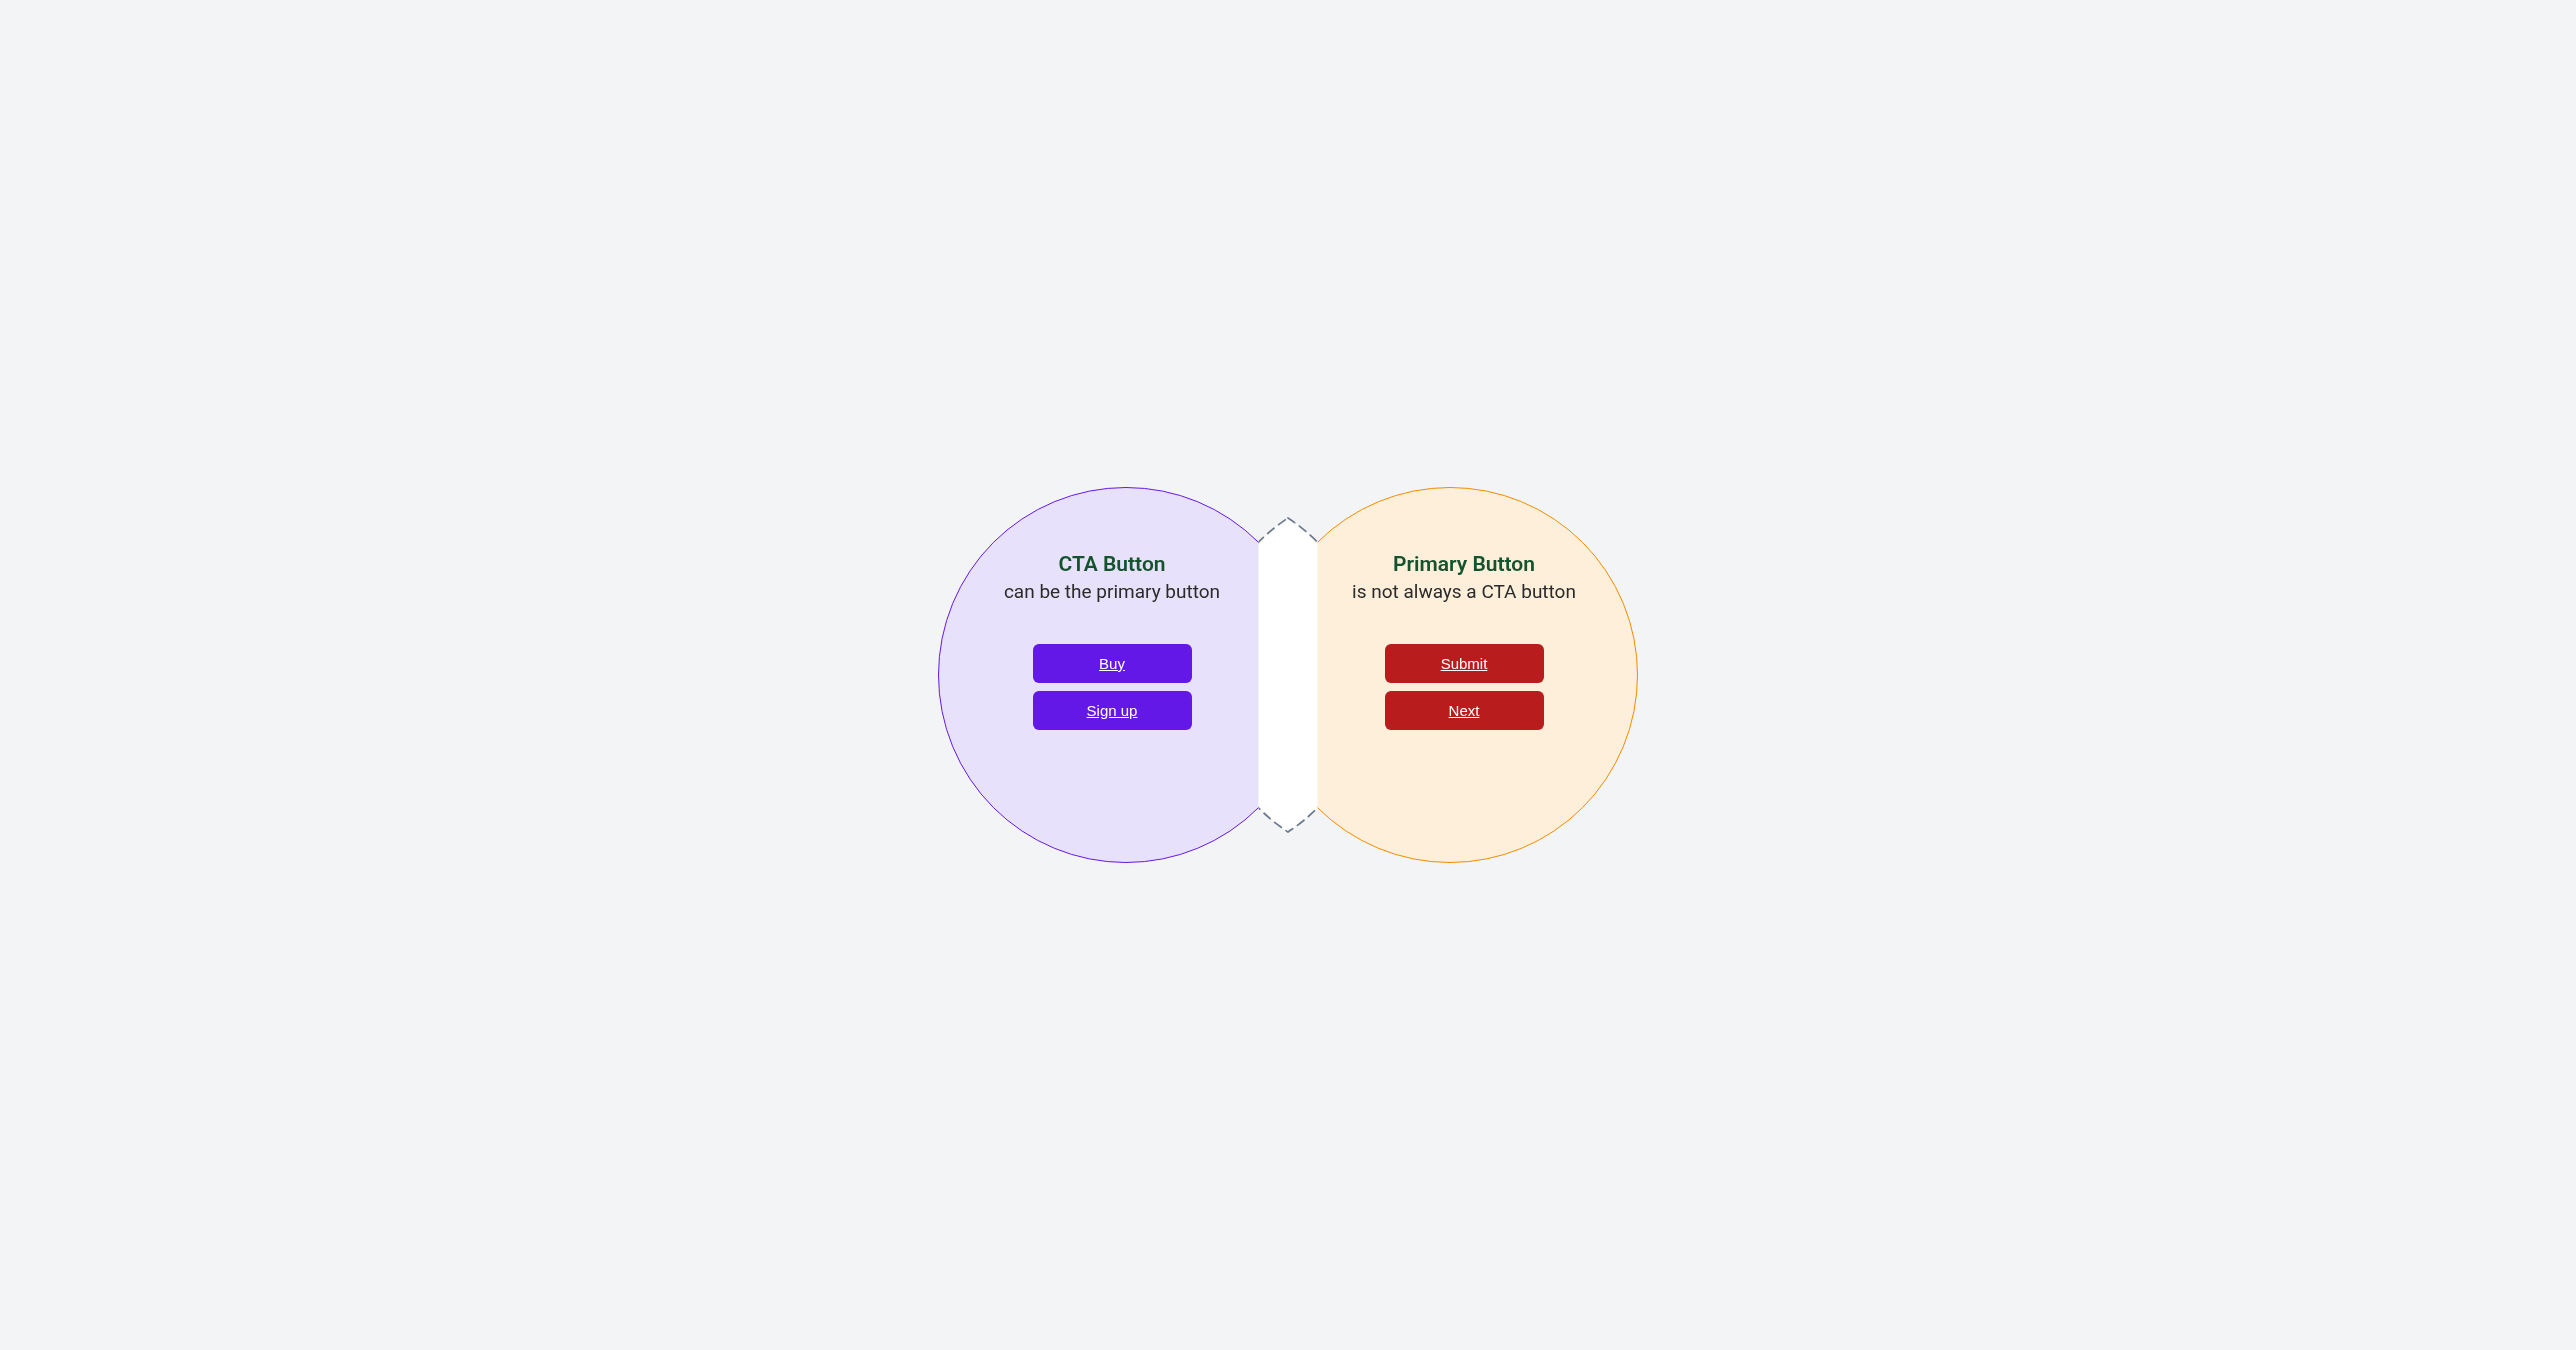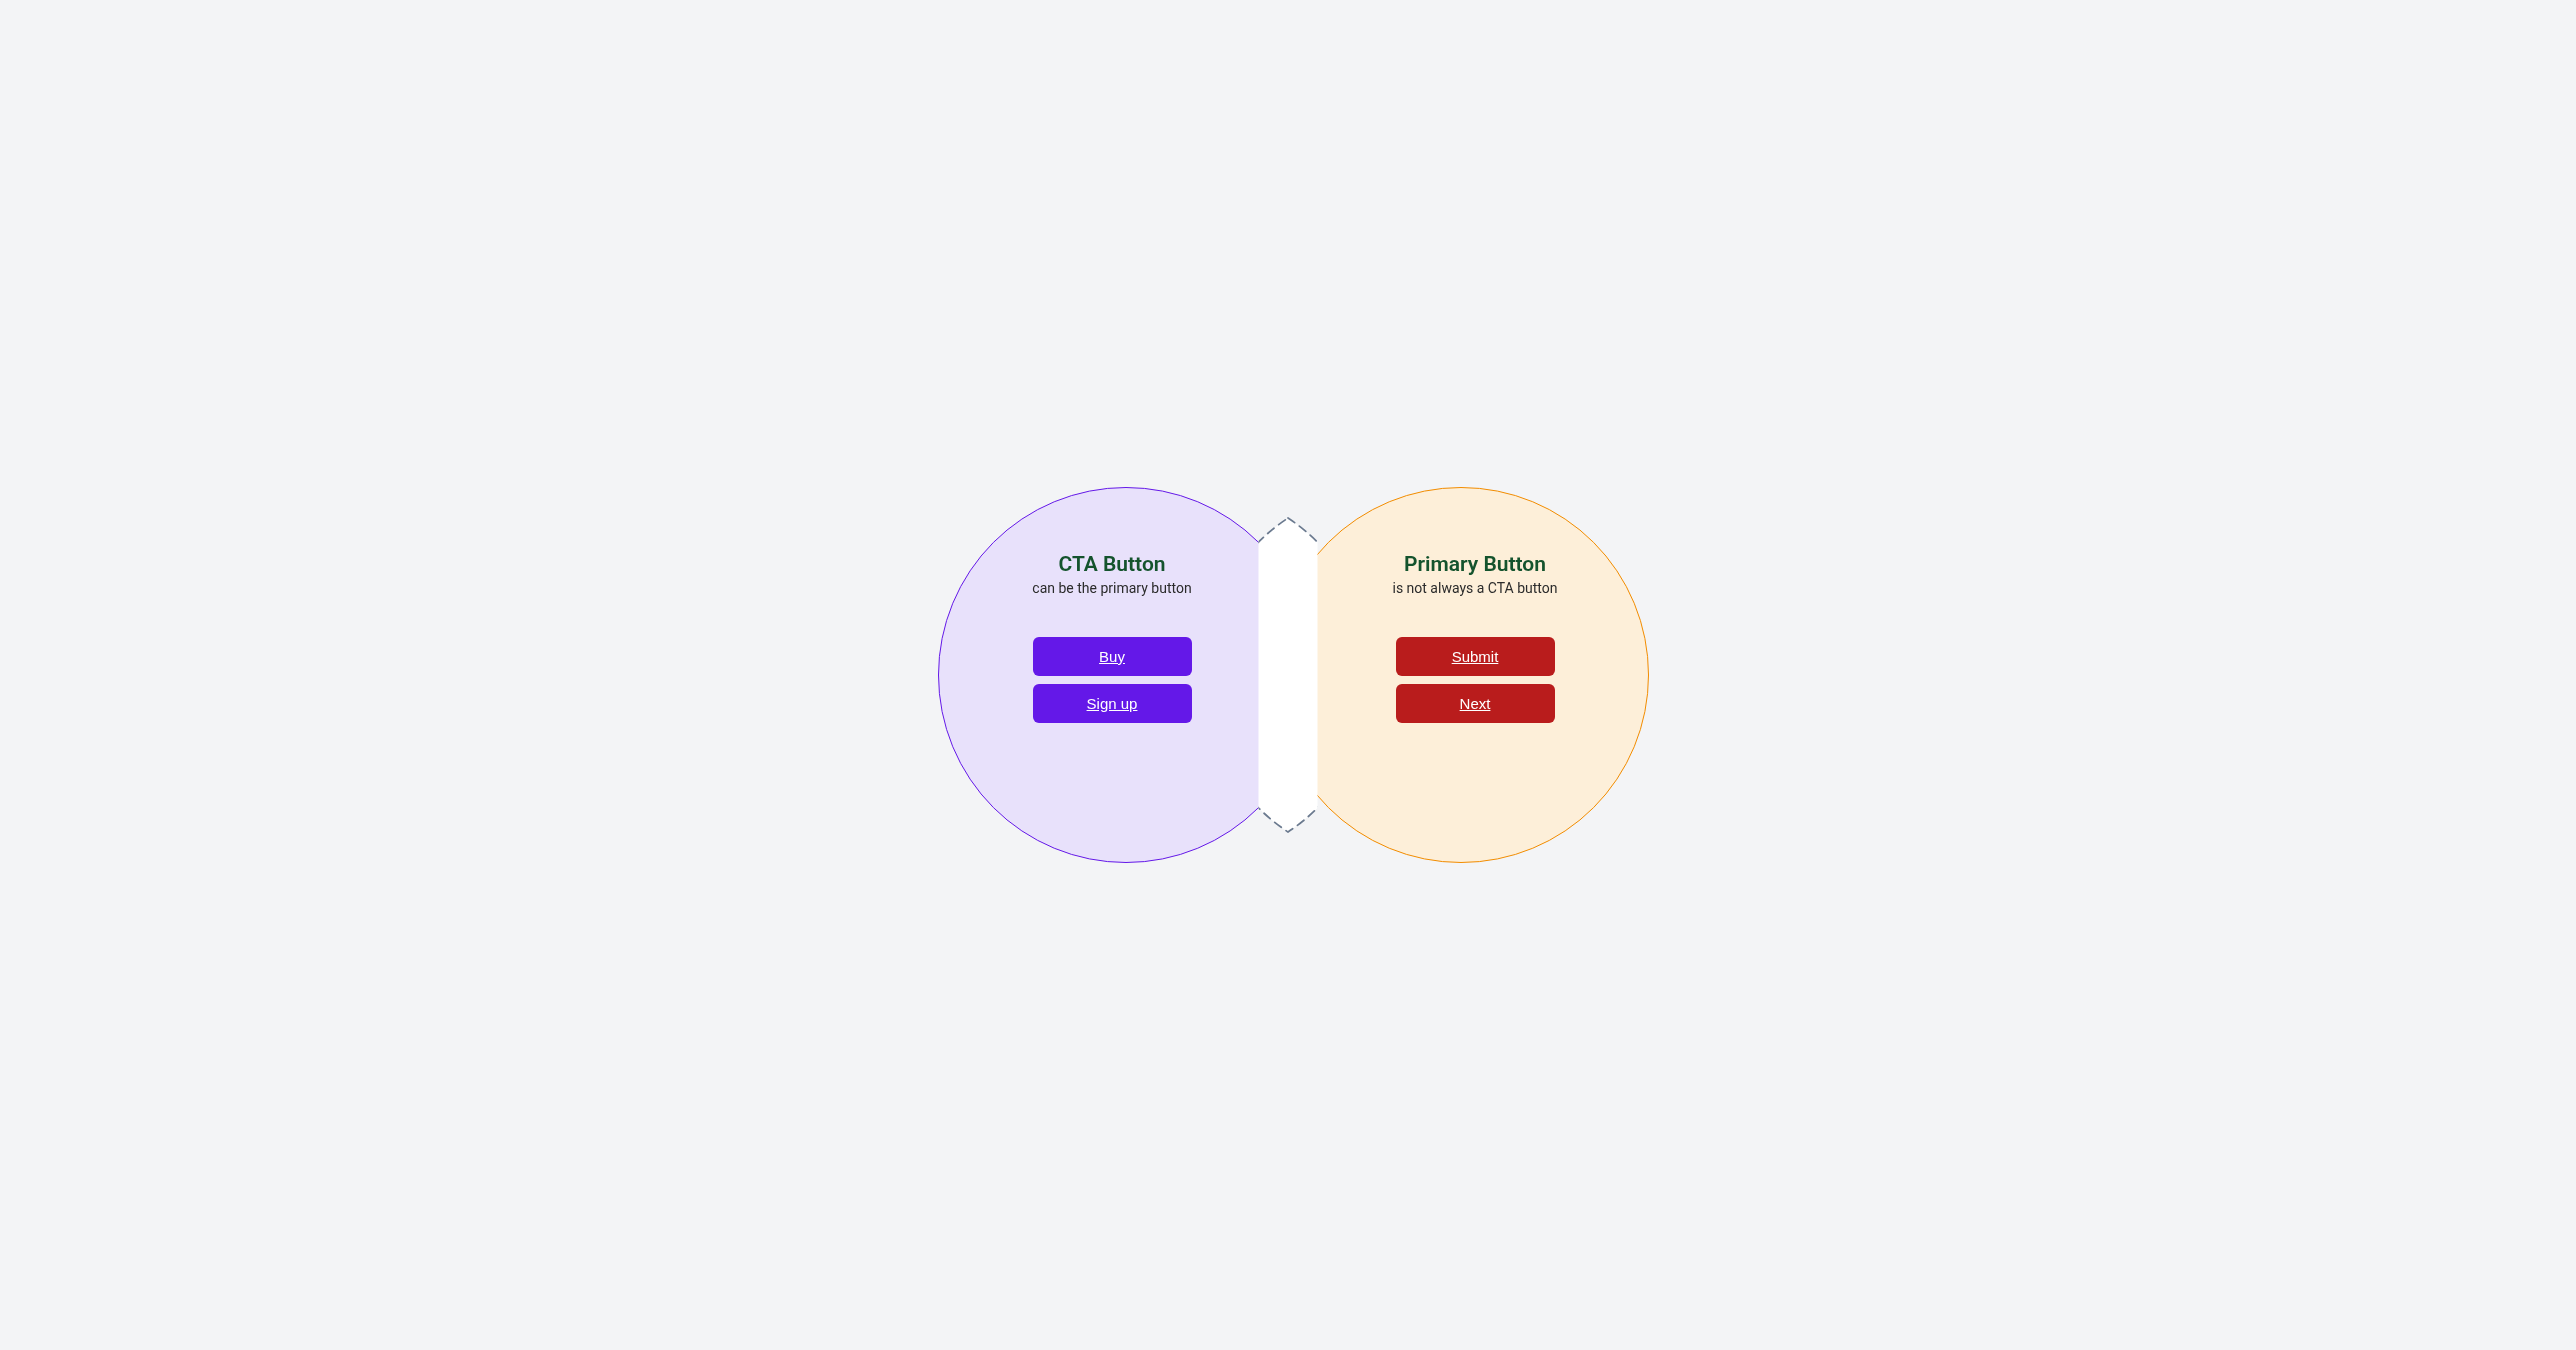--- a/index.html
+++ b/index.html
@@ -27,32 +27,32 @@
     flex-direction: column;
     align-items: center;
     padding-top: 64px;
   }
   .circle-left {
     left: 19px;
     background: #e8e1fb;
     border: 1.8px solid #6418e8;
   }
   .circle-right {
-    right: 8px;
+    right: 19px;
     background: #fdefd9;
     border: 1.8px solid #f28c00;
   }
   .circle-title {
     font-size: 21px;
     font-weight: 600;
     color: #14532d;
     margin-bottom: 3.5px;
   }
   .circle-subtitle {
-    font-size: 14px;
+    font-size: 19px;
     font-weight: 400;
     color: #2b2b2b;
     margin-bottom: 41px;
   }
   .btn {
     width: 159px;
     height: 39px;
     border-radius: 5.9px;
     border: none;
     color: #fff;

